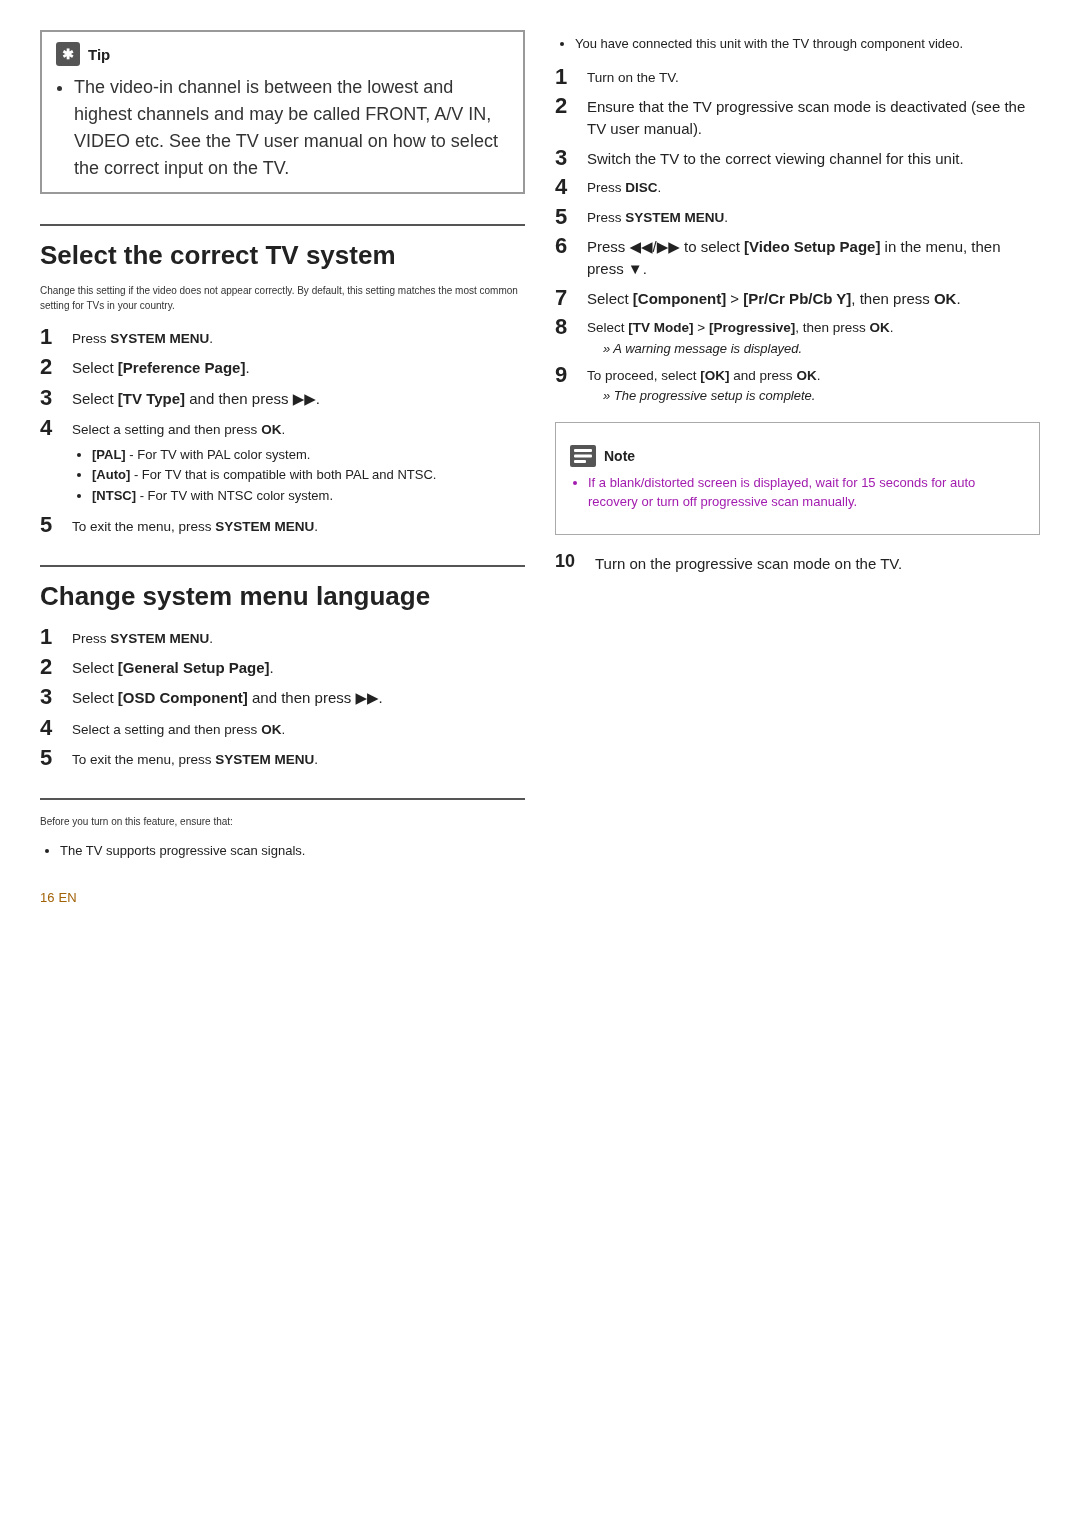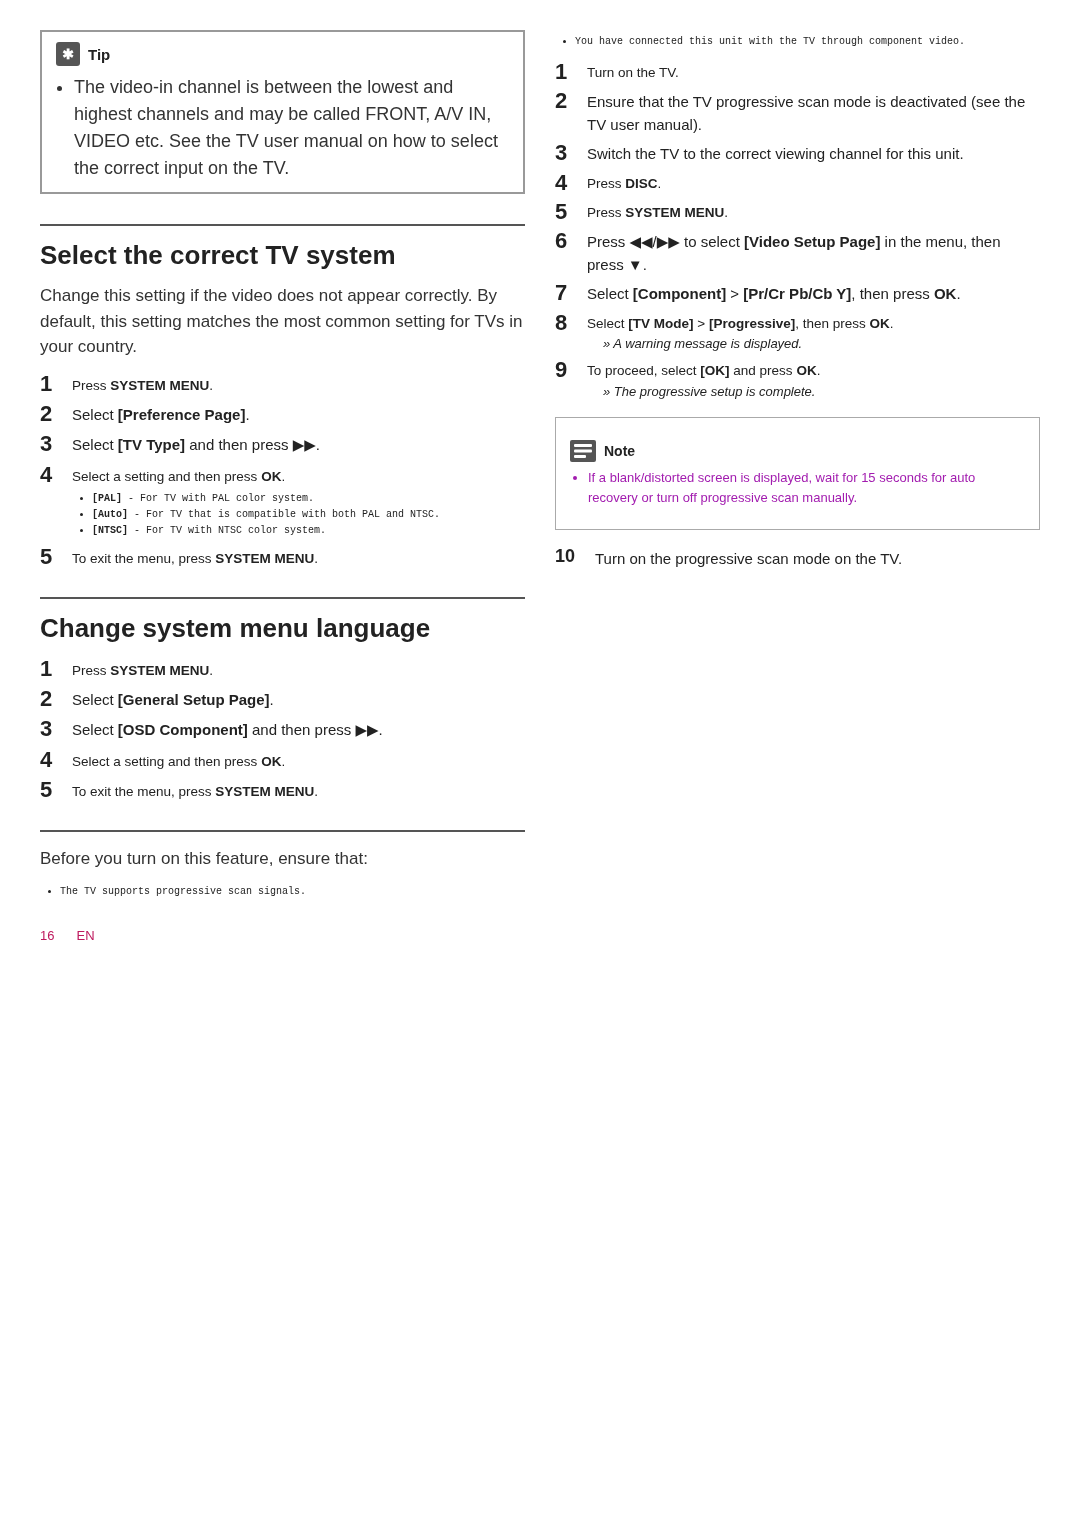--- a/index.html
+++ b/index.html
@@ -68,21 +68,21 @@
       border-top: 2px solid #555;
       margin-bottom: 14px;
     }
     .section-title {
       font-size: 26px;
       font-weight: bold;
       margin-bottom: 12px;
       line-height: 1.2;
     }
     .section-desc {
-      font-size: 17px;
+      font-size: 10px;
       line-height: 1.5;
       margin-bottom: 12px;
       color: #333;
     }
     
     .steps-list {
       list-style: none;
       margin: 0;
       padding: 0;
     }
@@ -106,23 +106,22 @@
     .step-text.large {
       font-size: 15px;
       padding-top: 2px;
     }
     .sub-list {
       list-style: disc;
       margin-left: 20px;
       margin-top: 4px;
     }
     .sub-list li {
-      font-size: 10px;
+      font-size: 13px;
       line-height: 1.6;
-      font-family: Liberation Mono, monospace;
     }
     
     .note-box {
       border: 1.5px solid #aaa;
       padding: 22px 14px;
       margin: 16px 0;
     }
     .note-header {
       display: flex;
       align-items: center;
@@ -187,24 +186,24 @@
       font-size: 13px;
       line-height: 1.5;
       font-style: italic;
     }
     .sub-note::before {
       content: "» ";
     }
     .page-footer {
       display: flex;
       align-items: flex-end;
-      gap: 22px;
+      gap: 4px;
       margin-top: 20px;
       font-size: 13px;
-      color: #be185d;
+      color: #a16207;
     }
   </style>
 </head>
 <body>
 
 <div class="page-layout">
 
   <div class="left-col">
 
     <div class="tip-box">

